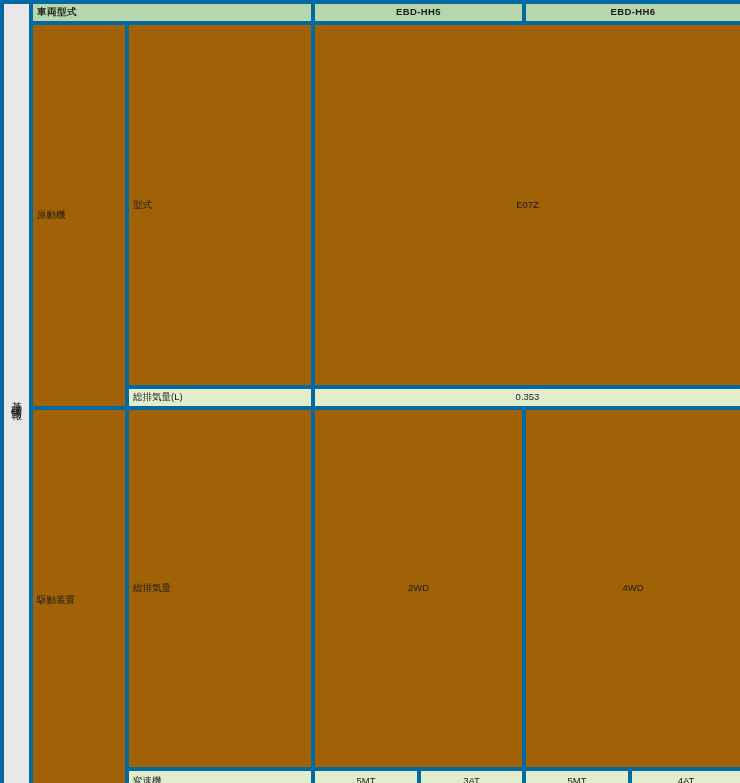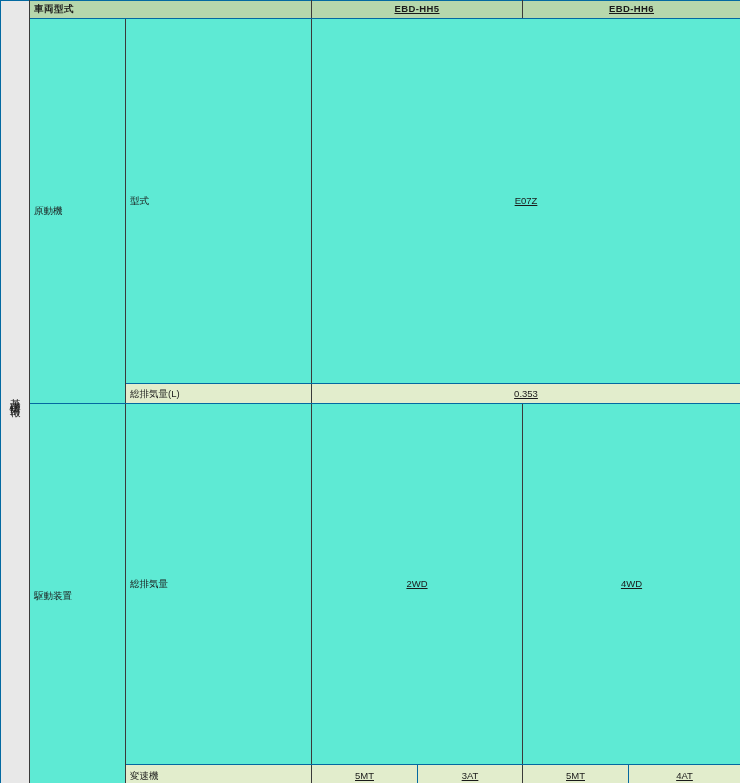--- a/index.html
+++ b/index.html
@@ -15,36 +15,36 @@
     box-sizing:border-box;
     overflow:hidden;
   }
   table.spec{
     border-collapse:collapse;
     width:740px;
     table-layout:fixed;
     border:1.6px solid #3a3a3a;
   }
   table.spec td{
-    border:1px solid #0369a1;
+    border:4px solid #0369a1;
     padding:2px 4px;
     font-size:9.5px;
     line-height:1.32;
     vertical-align:middle;
     word-break:break-all;
     overflow:hidden;
   }
   .thick-right{border-right:1.6px solid #3a3a3a !important;}
 
   .gray{background:#e8e8e8;}
   .green-dark{background:#b6d7ac;}
   .green-light{background:#e2edcc;}
-  .white{background:#5eead4;margin-top:12px;}
+  .white{background:#a16207;margin-top:12px;}
 
-  .c{text-align:center;text-decoration:underline;}
+  .c{text-align:center;}
   .l{text-align:left;}
 
   
   .vlabel{
     writing-mode:vertical-rl;
     text-orientation:upright;
     letter-spacing:3px;
     font-size:11px;
     margin:0 auto;
     height:100%;

